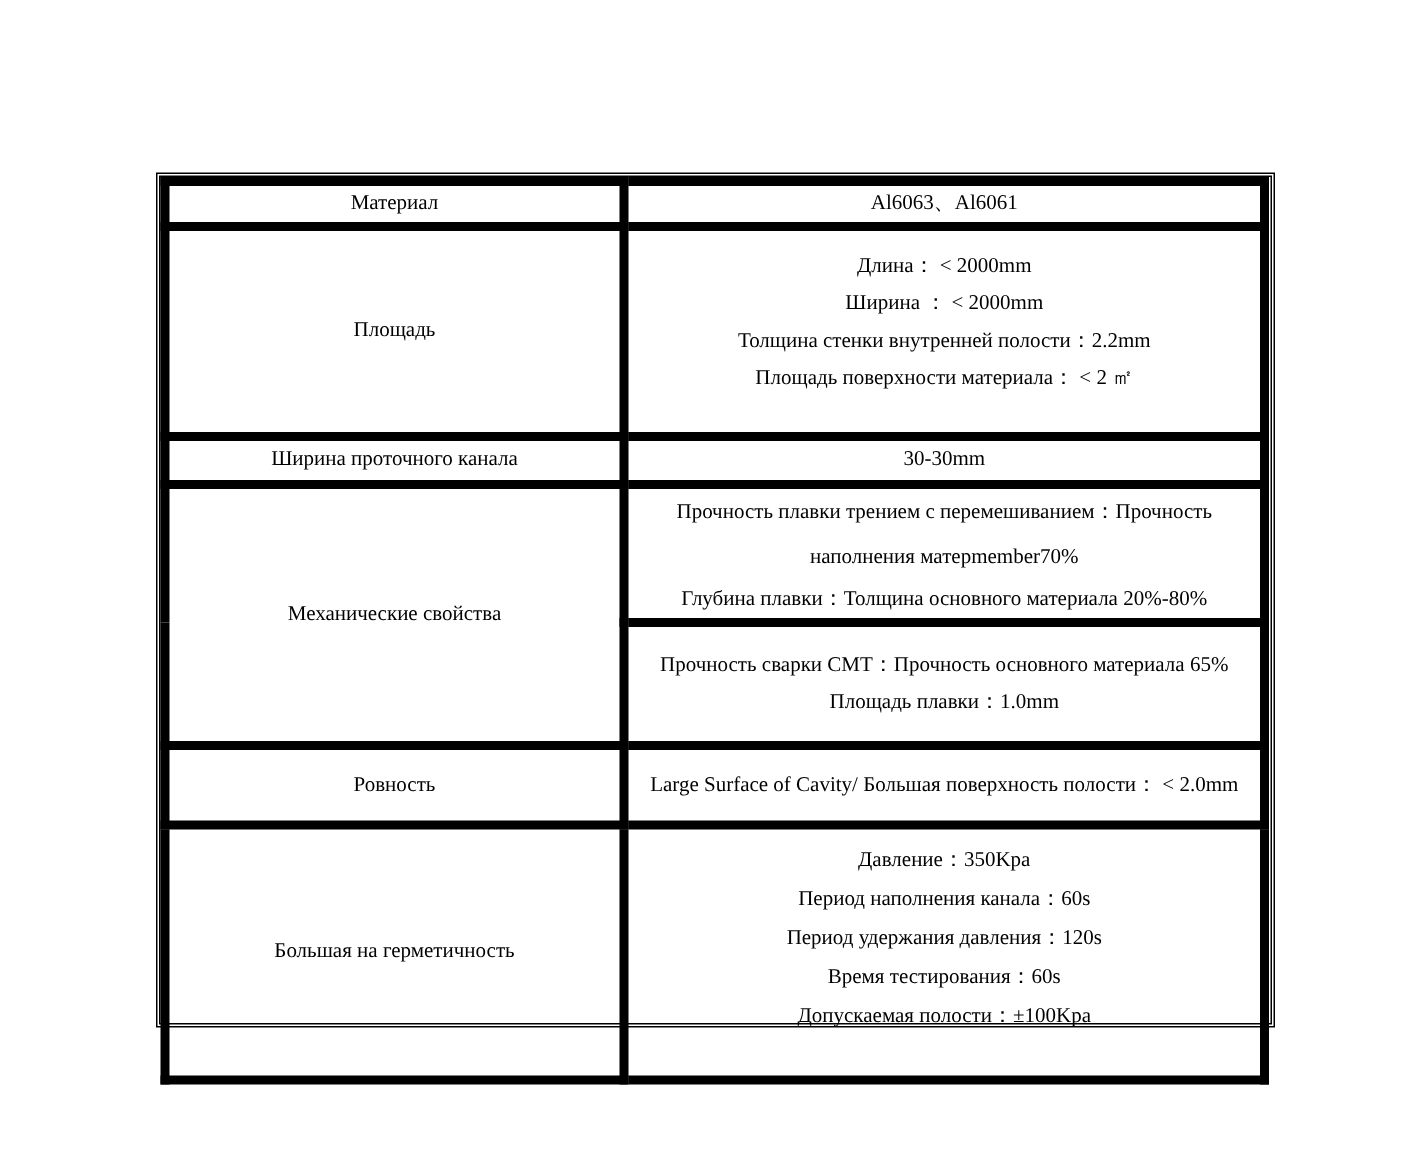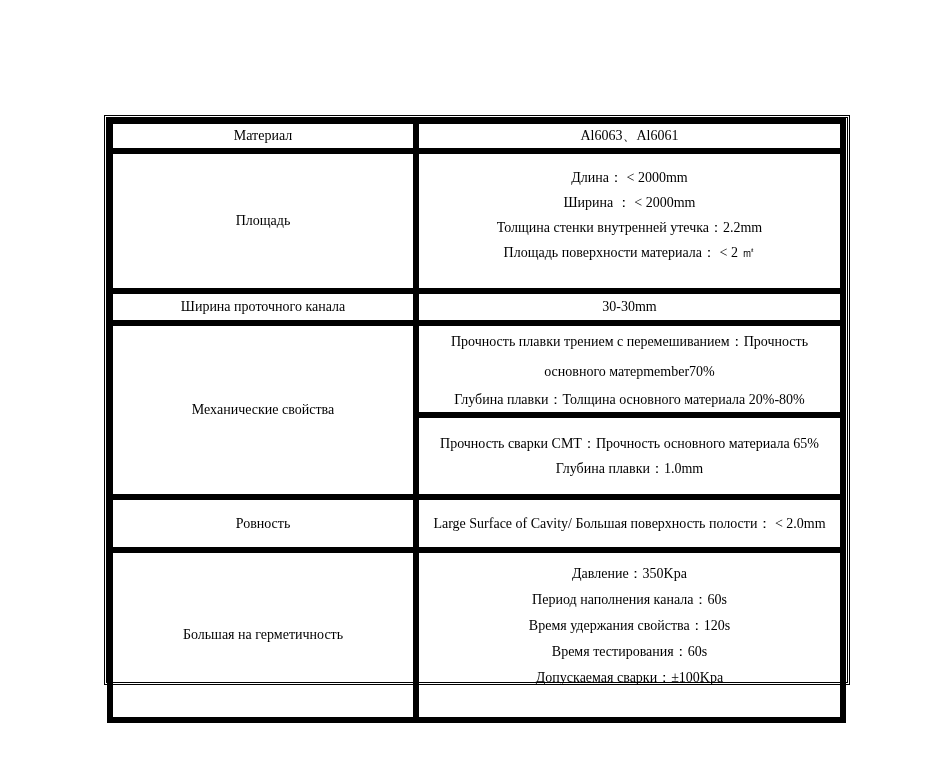--- a/index.html
+++ b/index.html
@@ -65,53 +65,53 @@
       <tr class="r-material">
     <td class="label">Материал</td>
     <td class="val">Al6063、Al6061</td>
   </tr>
   <tr class="r-dims">
     <td class="label">Площадь</td>
     <td class="val dims">
       <div class="dims-wrap">
         <span class="line">Длина： &lt; 2000mm</span>
         <span class="line">Ширина ： &lt; 2000mm</span>
-        <span class="line">Толщина стенки внутренней утечка：2.2mm</span>
+        <span class="line">Толщина стенки внутренней полости：2.2mm</span>
         <span class="line">Площадь поверхности материала： &lt; 2 ㎡</span>
       </div>
     </td>
   </tr>
   <tr class="r-channel">
     <td class="label">Ширина проточного канала</td>
     <td class="val">30-30mm</td>
   </tr>
   <tr class="r-mech1">
     <td class="label" rowspan="2">Механические свойства</td>
     <td class="val mech1">
       <span class="line tall">Прочность плавки трением с перемешиванием：Прочность</span>
-      <span class="line tall">основного матерmember70%</span>
+      <span class="line tall">наполнения матерmember70%</span>
       <span class="line">Глубина плавки：Толщина основного материала 20%-80%</span>
     </td>
   </tr>
   <tr class="r-mech2">
     <td class="val mech1">
       <span class="line">Прочность сварки CMT：Прочность основного материала 65%</span>
-      <span class="line">Глубина плавки：1.0mm</span>
+      <span class="line">Площадь плавки：1.0mm</span>
     </td>
   </tr>
   <tr class="r-flat">
     <td class="label">Ровность</td>
     <td class="val">Large Surface of Cavity/ Большая поверхность полости： &lt; 2.0mm</td>
   </tr>
   <tr class="r-leak">
     <td class="label">Большая на герметичность</td>
     <td class="val leak">
       <div class="leak-wrap">
         <span class="line">Давление：350Kpa</span>
         <span class="line">Период наполнения канала：60s</span>
-        <span class="line">Время удержания свойства：120s</span>
+        <span class="line">Период удержания давления：120s</span>
         <span class="line">Время тестирования：60s</span>
-        <span class="line">Допускаемая сварки：±100Kpa</span>
+        <span class="line">Допускаемая полости：±100Kpa</span>
       </div>
     </td>
   </tr>
 </tbody>
   </table>
 
 </body></html>

